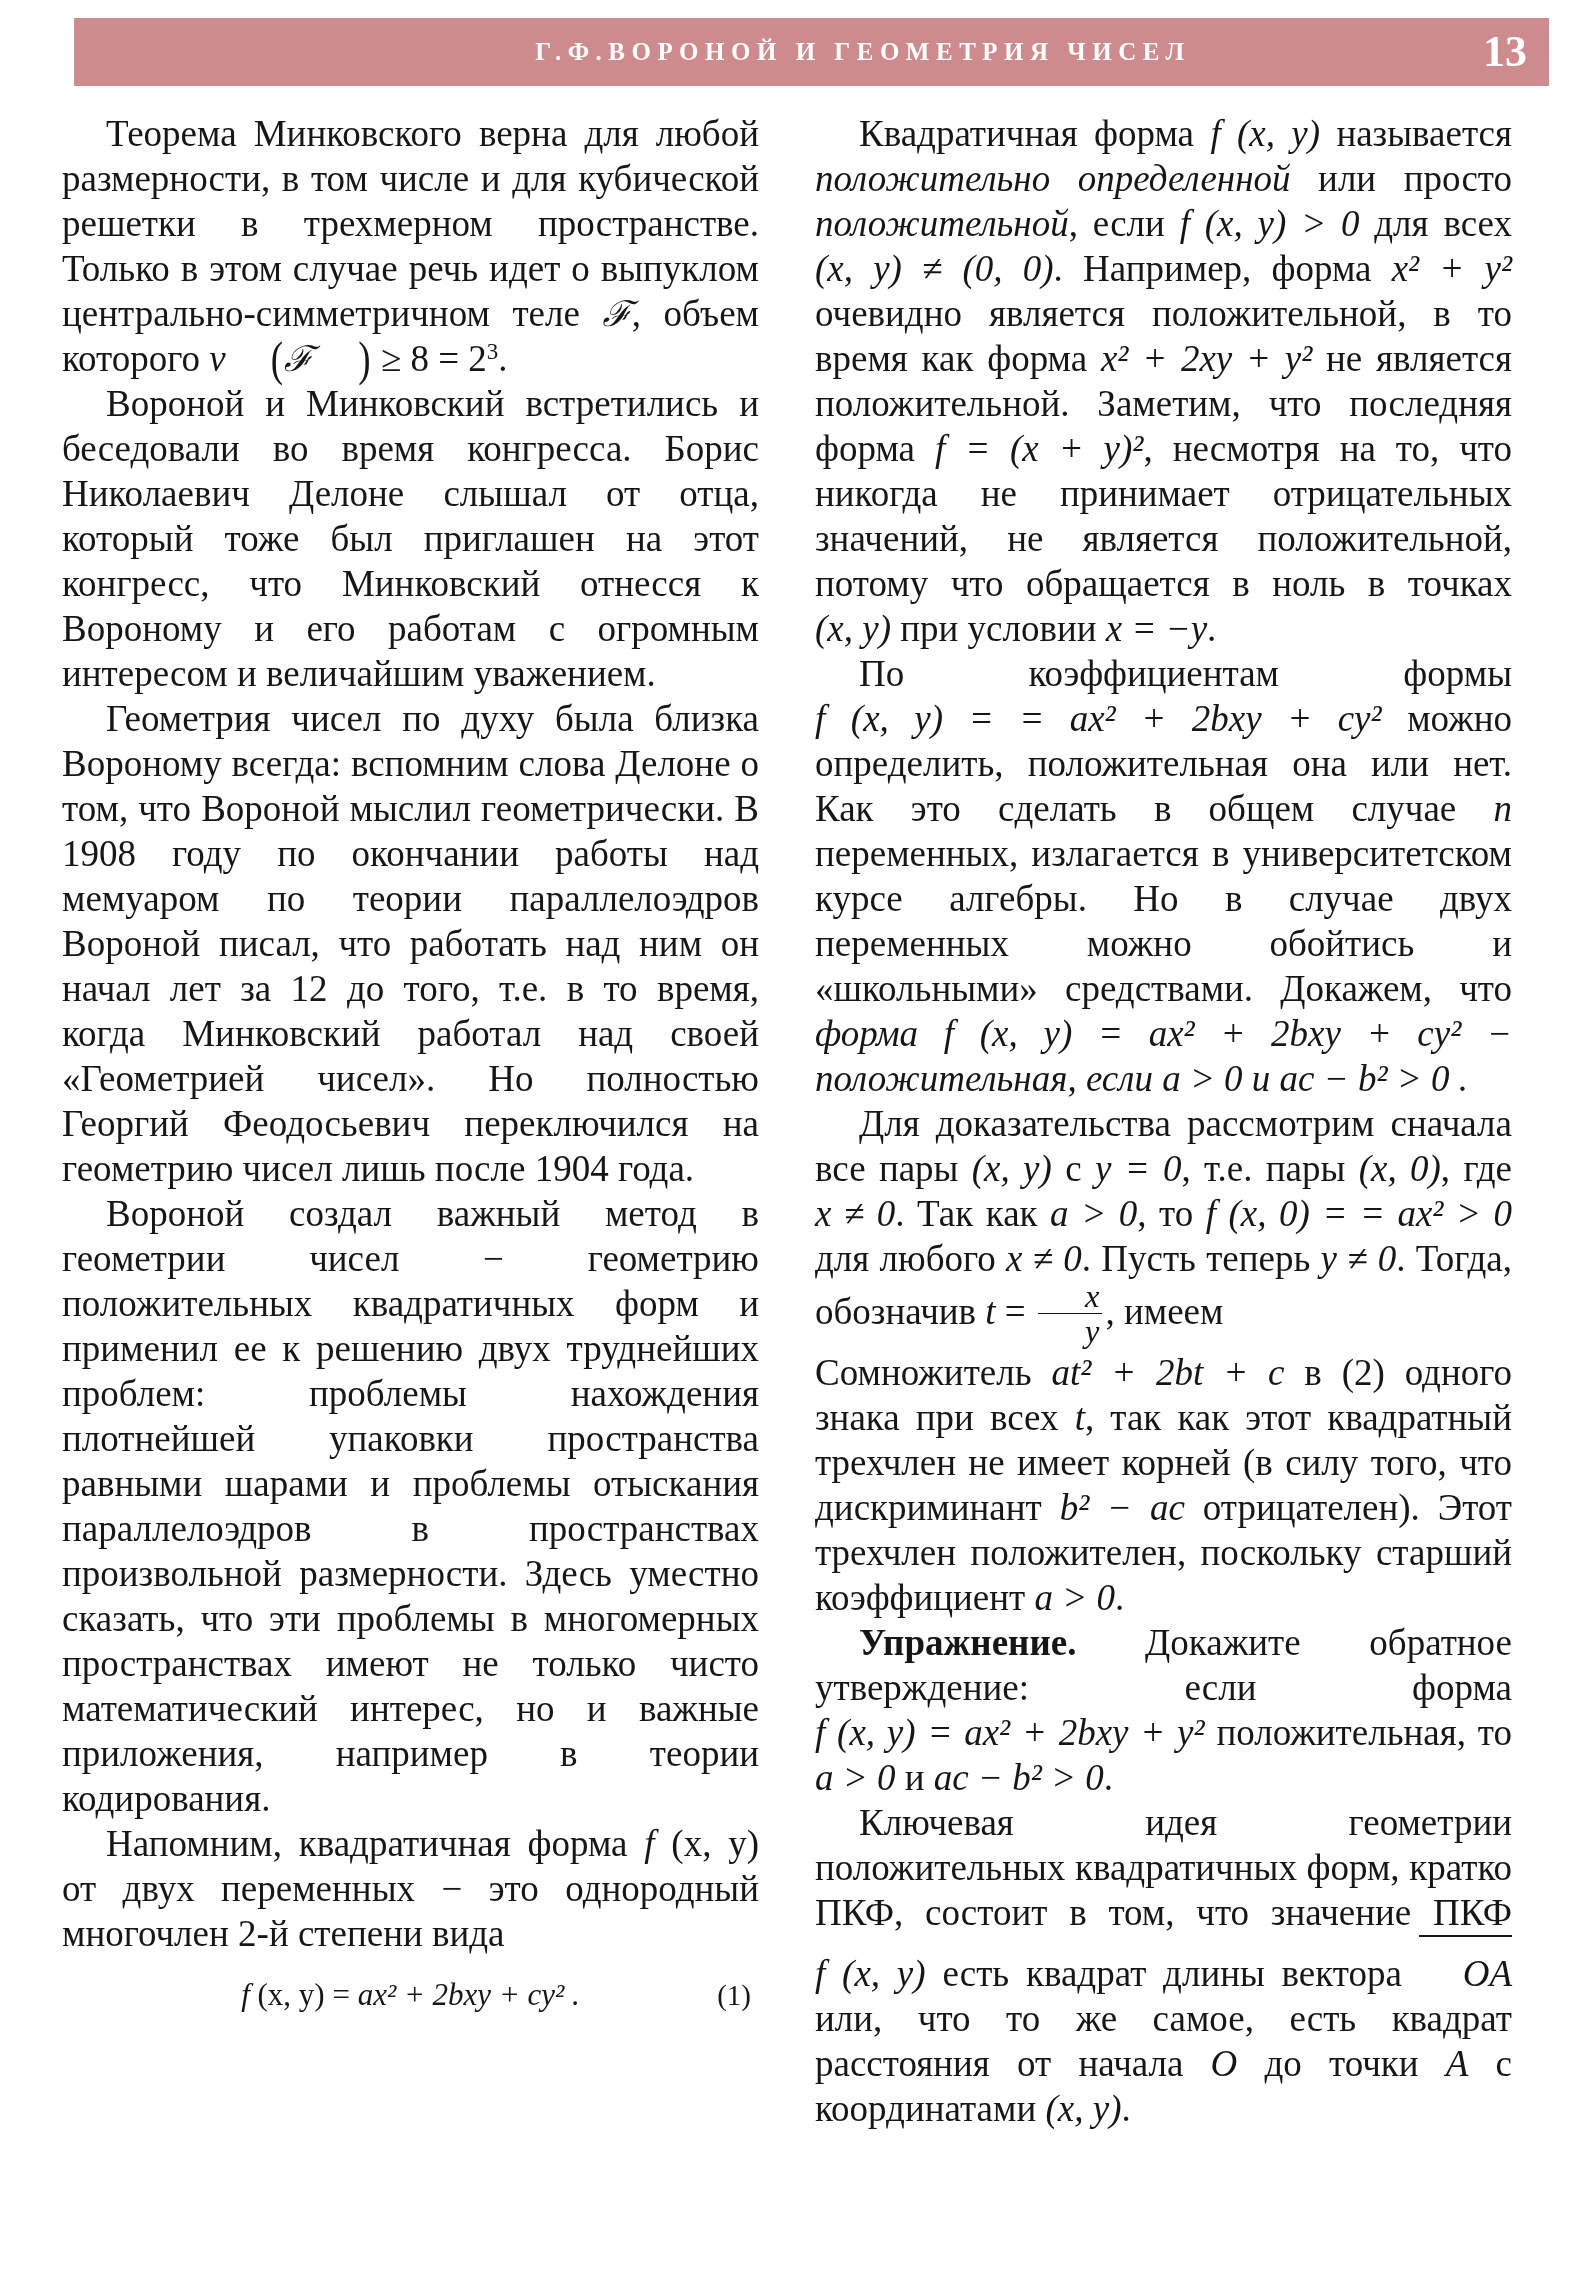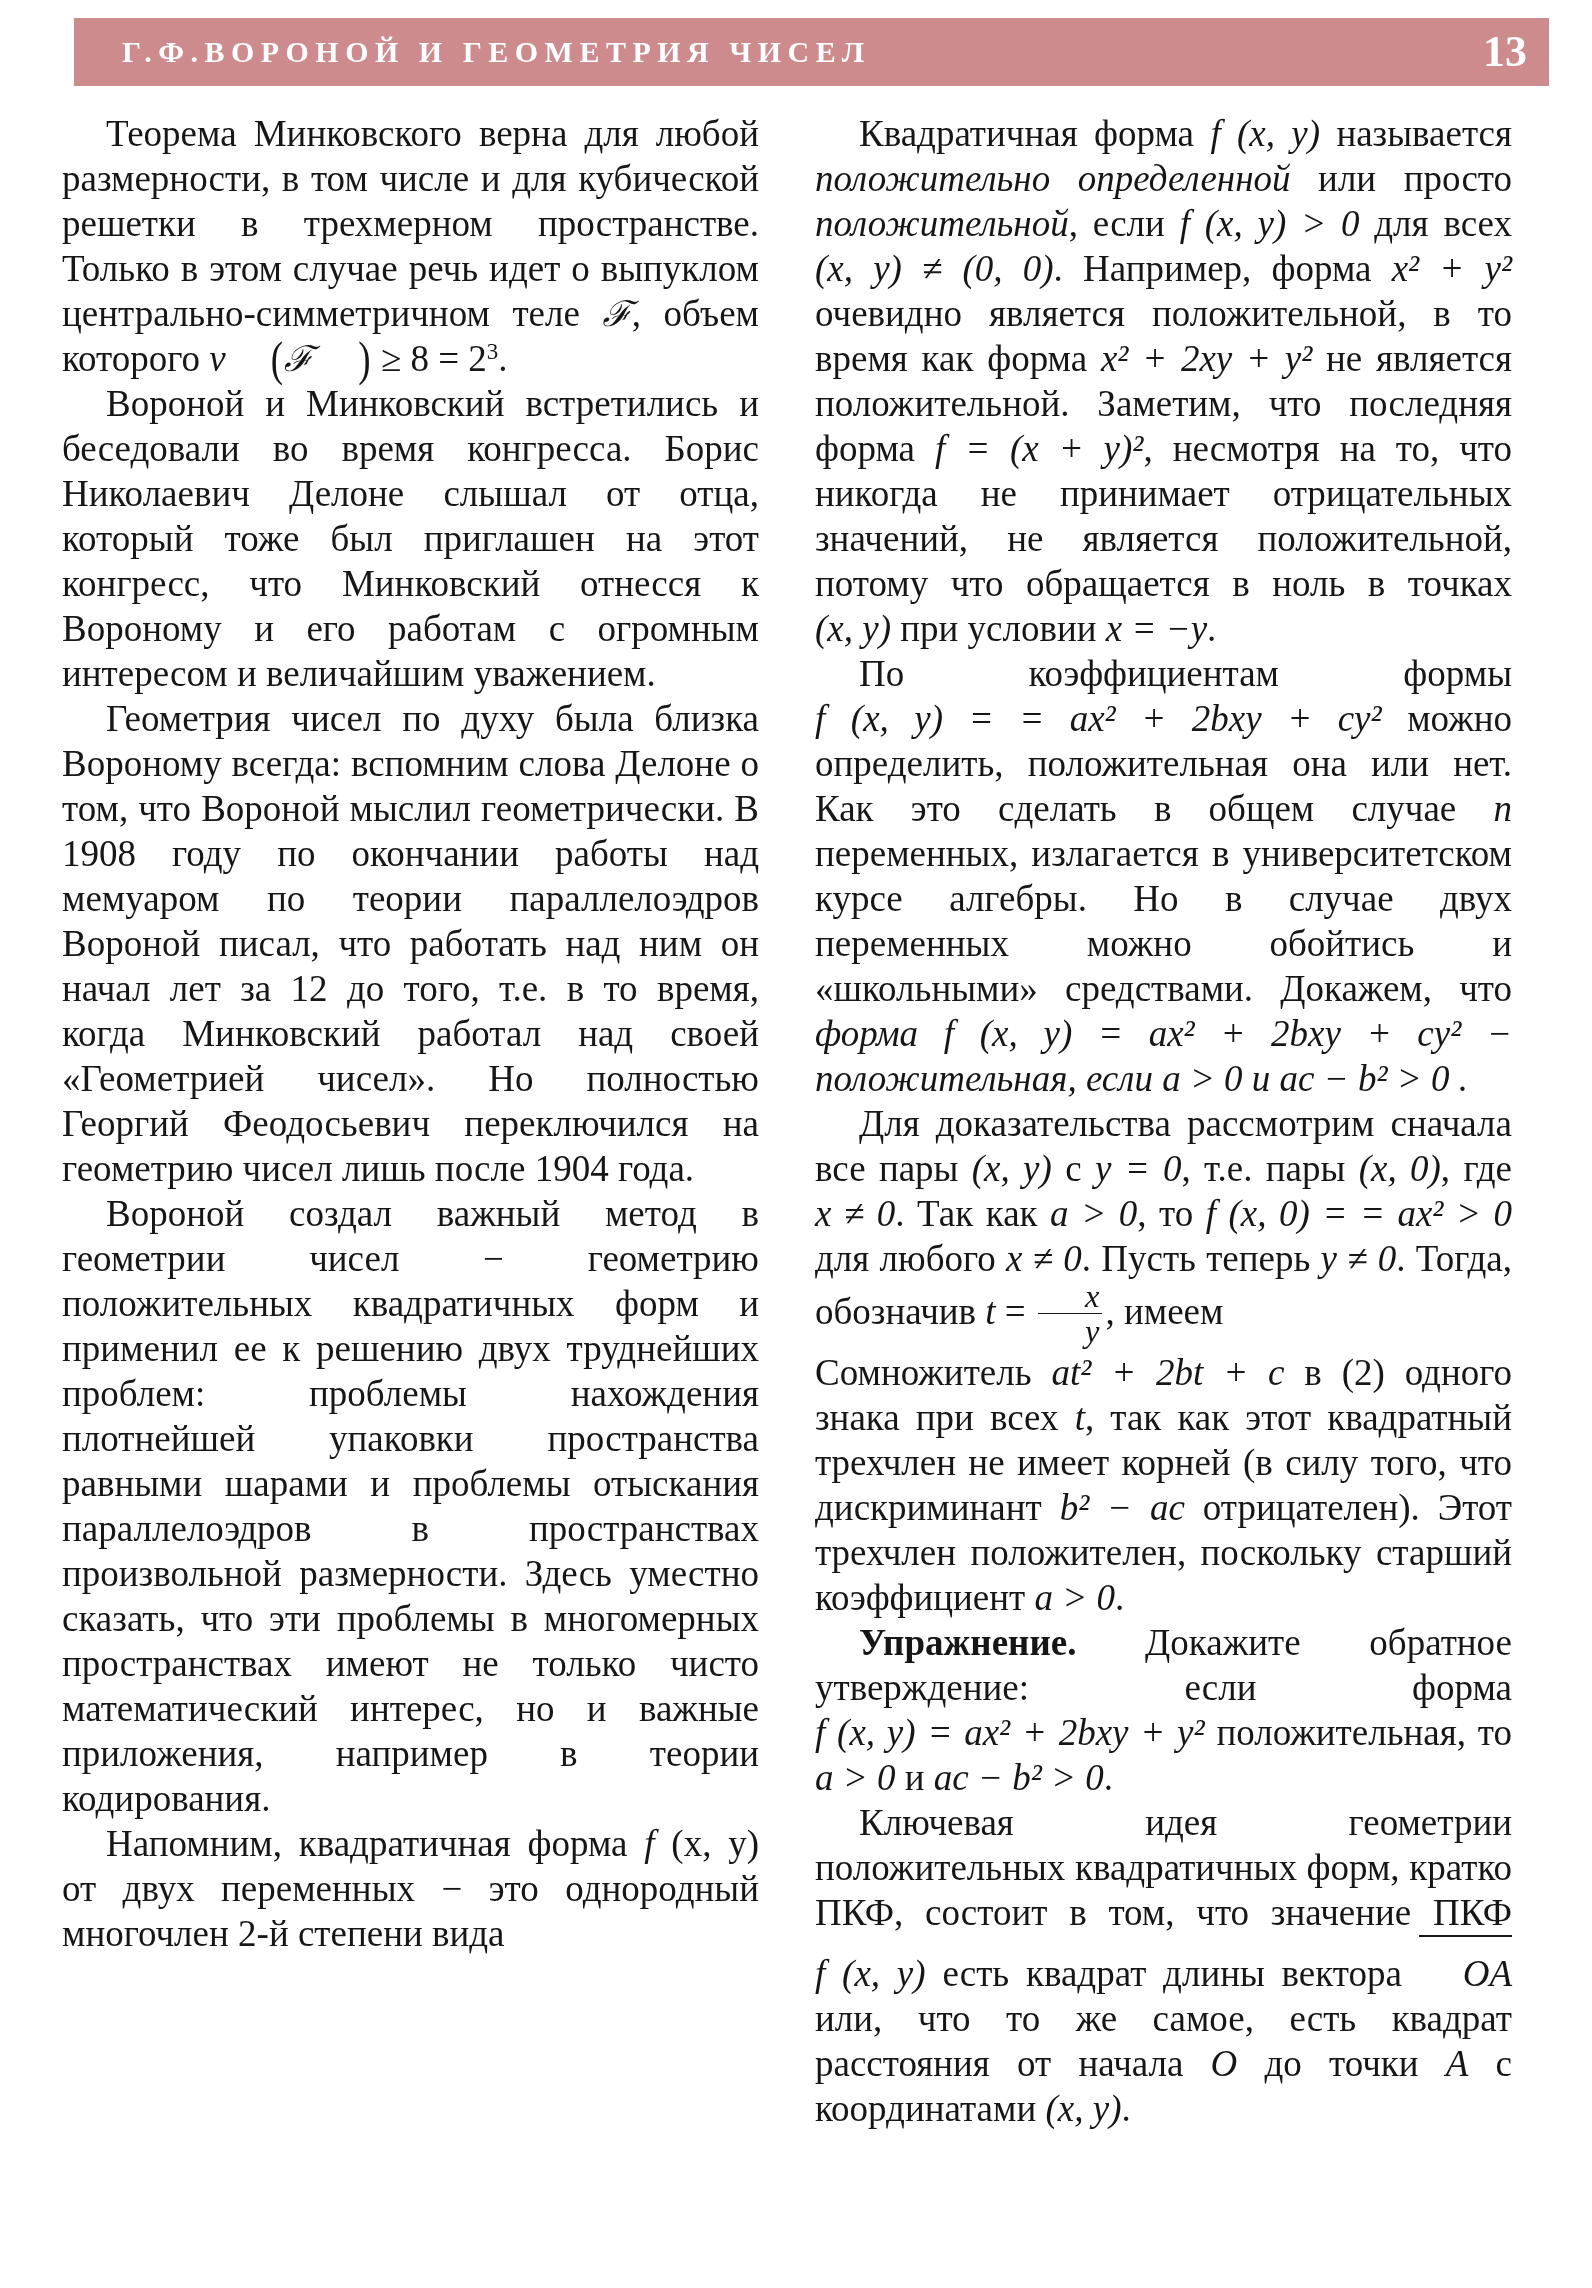--- a/index.html
+++ b/index.html
@@ -29,28 +29,28 @@
     justify-content: flex-end;
     box-sizing: border-box;
     padding-right: 22px;
   }
   .header-title {
     position: absolute;
     left: 0;
     right: 0;
     top: 50%;
     transform: translateY(-50%);
-    text-align: left;
+    text-align: center;
     color: #ffffff;
     font-family: "Liberation Serif", "DejaVu Serif", serif;
-    font-size: 30px;
+    font-size: 25px;
     font-weight: bold;
     letter-spacing: 6.5px;
     white-space: nowrap;
-    padding-left: 48px;
+    padding-left: 103px;
   }
   .header-page-number {
     position: relative;
     color: #ffffff;
     font-family: "Liberation Serif", "DejaVu Serif", serif;
     font-size: 44px;
     font-weight: bold;
     line-height: 1;
     z-index: 2;
   }
@@ -178,20 +178,24 @@
     <p class="para">Вороной и Минковский встретились и беседовали во время конгресса. Борис Николаевич Делоне слышал от отца, который тоже был приглашен на этот конгресс, что Минковский отнесся к Вороному и его работам с огромным интересом и величайшим уважением.</p>
 
     <p class="para">Геометрия чисел по духу была близка Вороному всегда: вспомним слова Делоне о том, что Вороной мыслил геометрически. В 1908 году по окончании работы над мемуаром по теории параллелоэдров Вороной писал, что работать над ним он начал лет за 12 до того, т.е. в то время, когда Минковский работал над своей «Геометрией чисел». Но полностью Георгий Феодосьевич переключился на геометрию чисел лишь после 1904 года.</p>
 
 
     <p class="para">Вороной создал важный метод в геометрии чисел − геометрию положительных квадратичных форм и применил ее к решению двух труднейших проблем: проблемы нахождения плотнейшей упаковки пространства равными шарами и проблемы отыскания параллелоэдров в пространствах произвольной размерности. Здесь уместно сказать, что эти проблемы в многомерных пространствах имеют не только чисто математический интерес, но и важные приложения, например в теории кодирования.</p>
 
 
     <p class="para"><span>Напомним, квадратичная форма </span><span class="m"><span>f</span> <span class="up">(x, y)</span></span><span> от двух переменных − это однородный многочлен 2-й степени вида</span></p>
 
+    <div class="display-eq">
+      <span class="eq-body"><span>f</span> <span class="up">(x, y)</span> <span class="up">=</span> <span>ax² + 2bxy + cy² .</span></span>
+      <span class="eq-number">(1)</span>
+    </div>
 
   </div>
 
   <div class="column">
 
     <p class="para"><span>Квадратичная форма </span><span class="m">f (x, y)</span><span> называется </span><span class="it">положительно определенной</span><span> или просто </span><span class="it">положительной</span><span>, если </span><span class="m">f (x, y) &gt; 0</span><span> для всех </span><span class="m">(x, y) ≠ (0, 0)</span><span>. Например, форма </span><span class="m">x² + y²</span><span> очевидно является положительной, в то время как форма </span><span class="m">x² + 2xy + y²</span><span> не является положительной. Заметим, что последняя форма </span><span class="m">f = (x + y)²</span><span>, несмотря на то, что никогда не принимает отрицательных значений, не является положительной, потому что обращается в ноль в точках </span><span class="m">(x, y)</span><span> при условии </span><span class="m">x = −y</span><span>.</span></p>
 
     <p class="para"><span>По коэффициентам формы </span><span class="m">f (x, y) = = ax² + 2bxy + cy²</span><span> можно определить, положительная она или нет. Как это сделать в общем случае </span><span class="m">n</span><span> переменных, излагается в университетском курсе алгебры. Но в случае двух переменных можно обойтись и «школьными» средствами. Докажем, что </span><span class="it">форма  f (x, y) = ax² + 2bxy + cy²  −  положительная, если  a &gt; 0  и  ac − b² &gt; 0 .</span></p>
 
     <p class="para"><span>Для доказательства рассмотрим сначала все пары </span><span class="m">(x, y)</span><span> с </span><span class="m">y = 0</span><span>, т.е. пары </span><span class="m">(x, 0)</span><span>, где </span><span class="m">x ≠ 0</span><span>. Так как </span><span class="m">a &gt; 0</span><span>, то </span><span class="m">f (x, 0) = = ax² &gt; 0</span><span> для любого </span><span class="m">x ≠ 0</span><span>. Пусть теперь </span><span class="m">y ≠ 0</span><span>. Тогда, обозначив </span><span class="m">t <span class="up">=</span> <span class="frac"><span class="nu">x</span><span class="de">y</span></span></span><span>, имеем</span></p>

